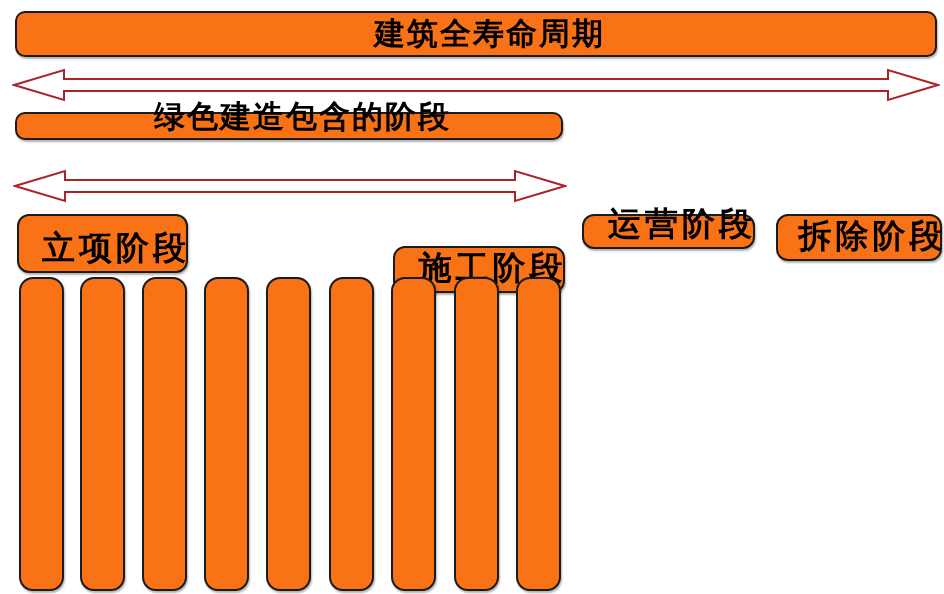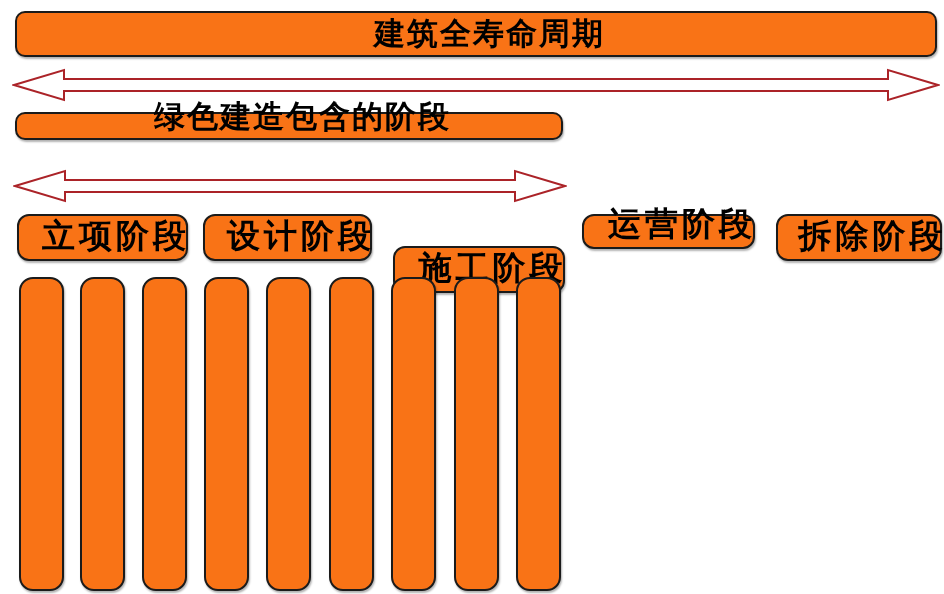--- a/index.html
+++ b/index.html
@@ -69,25 +69,22 @@
   </svg>
 
   <div class="box banner" style="left:15px; top:112px; width:548px; height:28px;">
     <span class="label">绿色建造包含的阶段</span>
   </div>
 
   <svg class="double-arrow" style="left:13px; top:169px;" width="554" height="34" viewBox="0 0 554 34">
     <polygon points="2,17 52,2 52,11 502,11 502,2 552,17 502,32 502,23 52,23 52,32"></polygon>
   </svg>
 
-  <div class="box phase-box" style="left:17px; top:214px; width:171px; height:47px;">
+  <div class="box phase-box" style="left:17px; top:214px; width:171px; height:59px;">
     <span class="label">立项阶段</span>
-  </div>
-  <div class="box phase-box" style="left:203px; top:214px; width:169px; height:47px;">
-    <span class="label">设计阶段</span>
   </div>
   <div class="box phase-box" style="left:393px; top:214px; width:172px; height:47px;margin-top:32px;">
     <span class="label">施工阶段</span>
   </div>
   <div class="box phase-box" style="left:582px; top:214px; width:173px; height:35px;">
     <span class="label">运营阶段</span>
   </div>
   <div class="box phase-box" style="left:776px; top:214px; width:166px; height:47px;">
     <span class="label">拆除阶段</span>
   </div>

